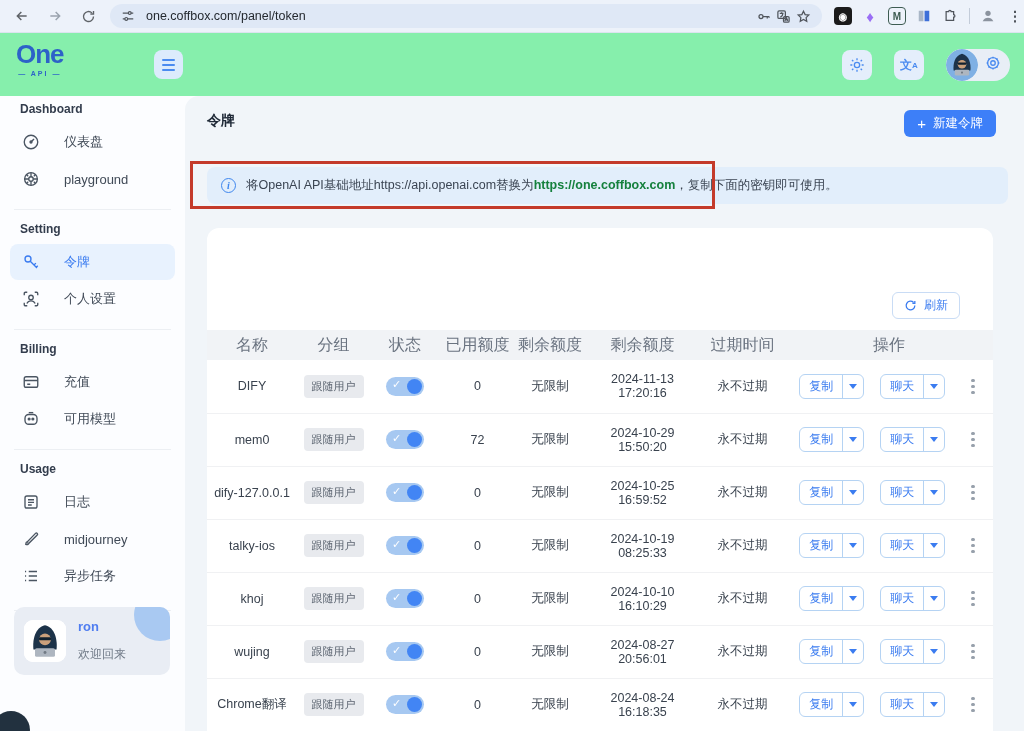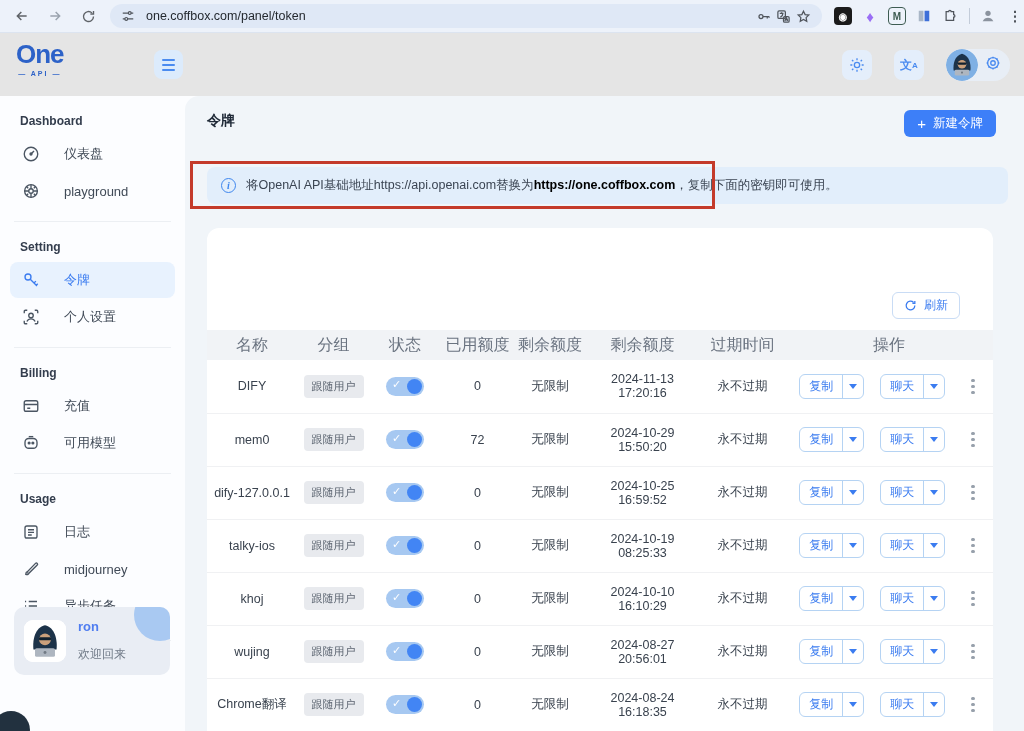--- a/index.html
+++ b/index.html
@@ -14,37 +14,37 @@
   .omnibox { height:24px; flex:0 0 712px; margin-left:10px; background:#dfe8f6; border-radius:12px;
     display:flex; align-items:center; padding:0 8px; }
   .omnibox .url { font-size:12.5px; color:#24292f; margin-left:8px; flex:1; }
   .omni-ico { width:20px; height:20px; display:flex; align-items:center; justify-content:center; color:#50555c; }
   .ext-tray { display:flex; align-items:center; gap:9px; margin-left:12px; }
   .ext-ico { width:18px; height:18px; display:flex; align-items:center; justify-content:center;
     border-radius:4px; font-size:10px; font-weight:bold; }
   .ext-sep { width:1px; height:16px; background:#c3ccd9; }
 
   
-  .app-header { position:absolute; left:0; top:33px; width:1024px; height:63px; background:#e5e5e5; }
+  .app-header { position:absolute; left:0; top:33px; width:1024px; height:63px; background:#86efac; }
   .logo { position:absolute; left:16px; top:8px; line-height:1; }
   .logo .word { font-size:26px; font-weight:bold; color:#2d62c8; letter-spacing:-1px; position:relative; }
   .logo .sub { font-size:7px; font-weight:bold; color:#2d62c8; letter-spacing:2px; text-align:center; margin-top:3px; }
   .burger { position:absolute; left:154px; top:17px; width:29px; height:29px; border-radius:8px;
     background:#dcebfc; display:flex; flex-direction:column; align-items:center; justify-content:center; gap:3px; }
   .burger i { width:13px; height:2px; border-radius:1px; background:#4a8bf0; }
   .hdr-right { position:absolute; right:14px; top:16px; display:flex; align-items:center; gap:22px; }
   .sq-btn { width:30px; height:30px; border-radius:8px; background:#e4eefb; color:#4a8bf0;
     display:flex; align-items:center; justify-content:center; font-size:12px; }
   .user-pill { height:32px; border-radius:16px; background:#e8eef6; display:flex; align-items:center;
     padding:0 8px 0 0; gap:6px; }
   .avatar-sm { width:32px; height:32px; border-radius:50%; overflow:hidden; }
 
   
   .sidebar { position:absolute; left:0; top:96px; width:185px; height:635px; background:#fcfdff; }
-  .sec-label { font-size:12px; font-weight:bold; color:#333d4d; padding:0 0 0 20px; margin:18px 0 8px; }
+  .sec-label { font-size:12px; font-weight:bold; color:#333d4d; padding:0 0 0 20px; margin:6px 0 8px; }
   .side-item { height:36px; margin:1px 10px; display:flex; align-items:center; gap:24px;
     padding-left:12px; border-radius:8px; color:#404a57; font-size:13px; }
   .side-item svg { stroke:#4a5562; }
   .side-item.active { background:#e8f2fe; color:#3b7cf0; }
   .side-item.active svg { stroke:#3b7cf0; }
   .side-div { height:1px; background:#eceff3; margin:12px 14px; }
   .user-card { position:absolute; left:14px; top:511px; width:156px; height:68px; background:#e9edf4;
     border-radius:10px; overflow:hidden; display:flex; align-items:center; padding-left:10px; gap:12px; }
   .user-card .blob { position:absolute; right:-16px; top:-18px; width:52px; height:52px;
     border-radius:50%; background:#a9c9f2; }
@@ -63,21 +63,21 @@
   .page-title { position:absolute; left:22px; top:16px; font-size:14px; font-weight:bold; color:#1f2937; }
   .new-btn { position:absolute; right:28px; top:14px; height:27px; padding:0 13px; background:#3d7ff8;
     color:#fff; border:none; border-radius:6px; font-size:12.5px; display:flex; align-items:center; gap:7px; }
   .new-btn .plus { font-size:15px; line-height:1; }
   .notice { position:absolute; left:22px; top:71px; width:801px; height:37px; background:#e2eefb;
     border-radius:8px; display:flex; align-items:center; padding:0 14px; gap:10px; }
   .info-ico { width:15px; height:15px; border-radius:50%; border:1.4px solid #3f87ee; color:#3f87ee;
     font-size:10px; font-weight:bold; display:flex; align-items:center; justify-content:center; flex:0 0 auto;
     font-family:"Liberation Serif", serif; font-style:italic; }
   .notice .txt { font-size:12.5px; color:#3a4452; }
-  .notice .txt b { color:#000000; }
+  .notice .txt b { color:#15803d; }
   .red-annot { position:absolute; left:5px; top:65px; width:525px; height:48px;
     border:3px solid #c43a2a; pointer-events:none; }
   .card { position:absolute; left:22px; top:132px; width:786px; height:503px; background:#ffffff;
     border-radius:12px 12px 0 0; }
   .search-wrap { position:absolute; left:20px; top:15px; width:746px; height:31px; background:#fff;
     border:1px solid #d8dde5; border-radius:10px; display:flex; align-items:center; padding:0 12px; gap:9px; }
   .search-wrap input { border:none; outline:none; flex:1; font-size:12.5px; color:#333;
     background:transparent; font-family:"Liberation Sans", sans-serif; }
   .search-wrap input::placeholder { color:#b4bcc6; }
   .refresh-btn { position:absolute; right:33px; top:64px; height:27px; padding:0 11px; background:#fff;

